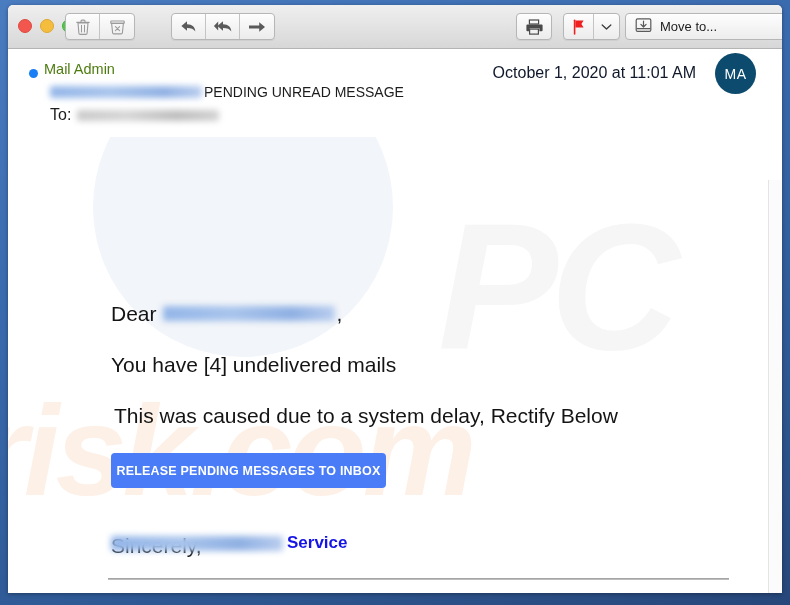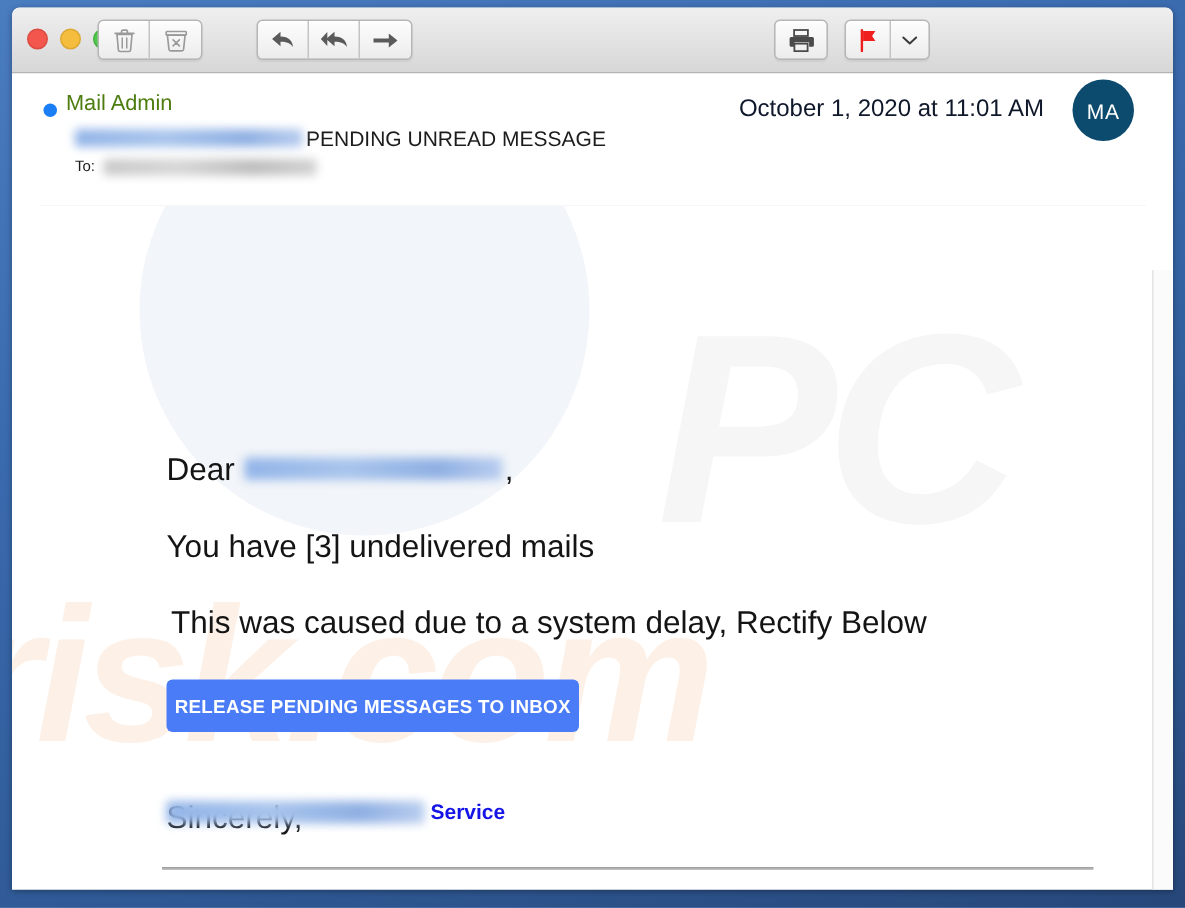--- a/index.html
+++ b/index.html
@@ -139,21 +139,21 @@
     font-size: 14px;
     color: #1c1c1c;
     margin-left: 2px;
   }
   #to-row {
     position: absolute;
     left: 42px; top: 57px;
     display: flex; align-items: center;
     gap: 6px;
   }
-  #to-label { font-size: 10px; color: #1c1c1c; }
+  #to-label { font-size: 16px; color: #1c1c1c; }
 
   .blur {
     display: inline-block;
     border-radius: 2px;
     filter: blur(3.2px);
   }
   .blur-blue  { background: linear-gradient(90deg,#93b5e8,#a8c4ec 40%,#8fb0e3 75%,#b9cdef); }
   .blur-gray  { background: linear-gradient(90deg,#c9c9c9,#d6d6d6 35%,#bdbdbd 70%,#d2d2d2); }
 
   #header-rule {
@@ -232,21 +232,21 @@
     display: flex; align-items: center; justify-content: center;
   }
 
   #line-sincerely { left: 103px; top: 397px; }
   #sig-row {
     position: absolute;
     left: 103px; top: 396px;
     display: flex; align-items: center;
   }
   #sig-service {
-    font-size: 14px;
+    font-size: 17px;
     font-weight: bold;
     color: #1414e6;
     margin-left: 4px;
   }
 
   #content-rule {
     position: absolute;
     left: 100px; top: 441px;
     width: 621px; height: 2px;
     background: linear-gradient(#9a9a9a, #c8c8c8);
@@ -345,20 +345,30 @@
         </div>
         <div class="tb-btn" style="width:25px">
           <span>
             <svg width="11" height="8" viewBox="0 0 11 8">
               <path d="M1.2 2 L5.5 6 L9.8 2" fill="none" stroke="#3a3a3a" stroke-width="1.3" stroke-linecap="round" stroke-linejoin="round"></path>
             </svg>
           </span>
         </div>
       </div>
 
+      <div id="move-to-btn">
+        <span>
+          <svg width="17" height="16" viewBox="0 0 17 16">
+            <rect x="1.2" y="1.8" width="14.6" height="12.6" rx="1.4" fill="none" stroke="#5a5a5a" stroke-width="1.2"></rect>
+            <path d="M8.5 4 V9.6 M5.9 7.4 L8.5 10 L11.1 7.4" fill="none" stroke="#5a5a5a" stroke-width="1.2" stroke-linecap="round" stroke-linejoin="round"></path>
+            <path d="M1.6 11.6 h13.8" stroke="#5a5a5a" stroke-width="1.1"></path>
+          </svg>
+        </span>
+        <span class="mv-label">Move to...</span>
+      </div>
     </div>
 
     <div id="msg-header">
       <div id="unread-dot"></div>
       <div id="sender-name">Mail Admin</div>
 
       <div id="msg-date">October 1, 2020 at 11:01 AM</div>
 
       <div id="avatar">MA</div>
 
@@ -384,21 +394,21 @@
       </div>
 
       <div id="content">
 
         <div class="p-line" id="line-dear">
           <span>Dear</span>
           <span class="blur blur-blue" style="width:172px;height:15px;margin:0 2px 0 6px"></span>
           <span>,</span>
         </div>
 
-        <div class="p-line" id="line-count">You have [3] undelivered mails</div>
+        <div class="p-line" id="line-count">You have [4] undelivered mails</div>
 
         <div class="p-line" id="line-cause">This was caused due to a system delay, Rectify Below</div>
 
         <div id="cta-button">RELEASE PENDING MESSAGES TO INBOX</div>
 
         <div class="p-line" id="line-sincerely">Sincerely,</div>
 
         <div id="sig-row">
           <span class="blur blur-blue" style="width:172px;height:15px"></span>
           <span id="sig-service">Service</span>

